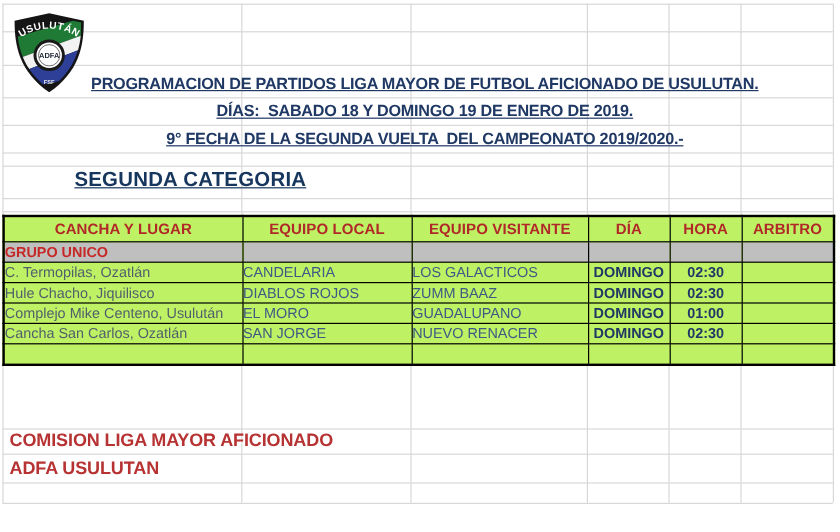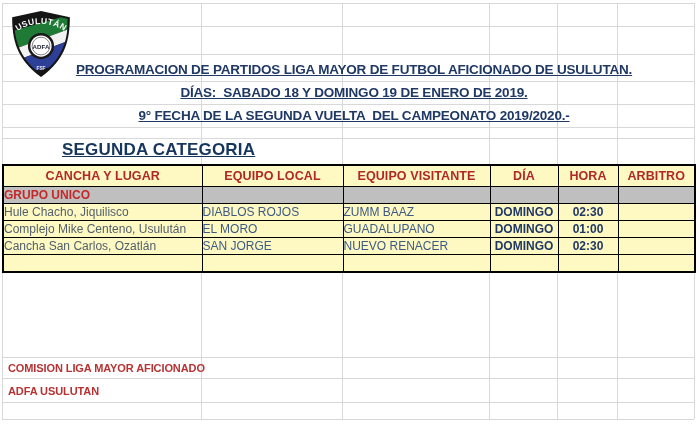--- a/index.html
+++ b/index.html
@@ -22,22 +22,22 @@
   #title2{top:84px;}
   #title3{top:107px;text-align:center;}
   
   #section-title{
     position:absolute;left:38px;top:139px;
     color:#17365d;font-weight:bold;font-size:17px;line-height:21px;
     text-decoration:underline;letter-spacing:0.2px;white-space:pre;margin-left:24px;
   }
   
   #schedule{
-    position:absolute;left:2px;top:164px;width:692px;
-    border-collapse:collapse;table-layout:fixed;background:#fef9c3;
+    position:absolute;left:2px;top:179px;width:692px;
+    border-collapse:collapse;table-layout:fixed;background:#bef264;
     border:2px solid #000;
   }
   #schedule th,#schedule td{
     border:1px solid #000;overflow:hidden;white-space:nowrap;
     padding:0;vertical-align:middle;
   }
   #schedule th{
     color:#b12828;font-size:12.5px;font-weight:bold;height:20px;text-align:center;
     letter-spacing:0.1px;
   }
@@ -46,21 +46,21 @@
     color:#c62828;font-weight:bold;font-size:15px;text-align:left;padding-left:4px;
   }
   #schedule tbody td{height:16px;font-size:12px;}
   td.loc{color:#515f6b;text-align:left;padding-left:5px;}
   td.loc.shrink{font-size:10.5px;}
   td.team{color:#3d5a84;text-align:left;padding-left:5px;}
   td.dia,td.hora{color:#1f3864;font-weight:bold;text-align:center;font-size:12.5px;}
   tr.empty-row td{height:12px;}
   
   .footer-line{
-    position:absolute;left:8px;color:#b73232;font-weight:bold;font-size:11px;
+    position:absolute;left:8px;color:#b73232;font-weight:bold;font-size:15px;
     line-height:16px;white-space:pre;letter-spacing:-0.1px;
   }
   #footer1{top:360px;}
   #footer2{top:383px;}
 </style>
 </head>
 <body>
 
 <div id="grid">
     <div class="gridline" style="left: 2px; top: 3px; width: 1px; height: 416px;"></div>
@@ -138,20 +138,28 @@
       <td class="group-label">GRUPO UNICO</td>
       <td></td>
       <td></td>
       <td></td>
       <td></td>
       <td></td>
     </tr>
   </tbody>
   <tbody id="rows">
       <tr>
+    <td class="loc">C. Termopilas, Ozatlán</td>
+    <td class="team">CANDELARIA</td>
+    <td class="team">LOS GALACTICOS</td>
+    <td class="dia">DOMINGO</td>
+    <td class="hora">02:30</td>
+    <td class="arb"></td>
+  </tr>
+      <tr>
     <td class="loc">Hule Chacho, Jiquilisco</td>
     <td class="team">DIABLOS ROJOS</td>
     <td class="team">ZUMM BAAZ</td>
     <td class="dia">DOMINGO</td>
     <td class="hora">02:30</td>
     <td class="arb"></td>
   </tr>
       <tr>
     <td class="loc shrink">Complejo Mike Centeno, Usulután</td>
     <td class="team">EL MORO</td>

